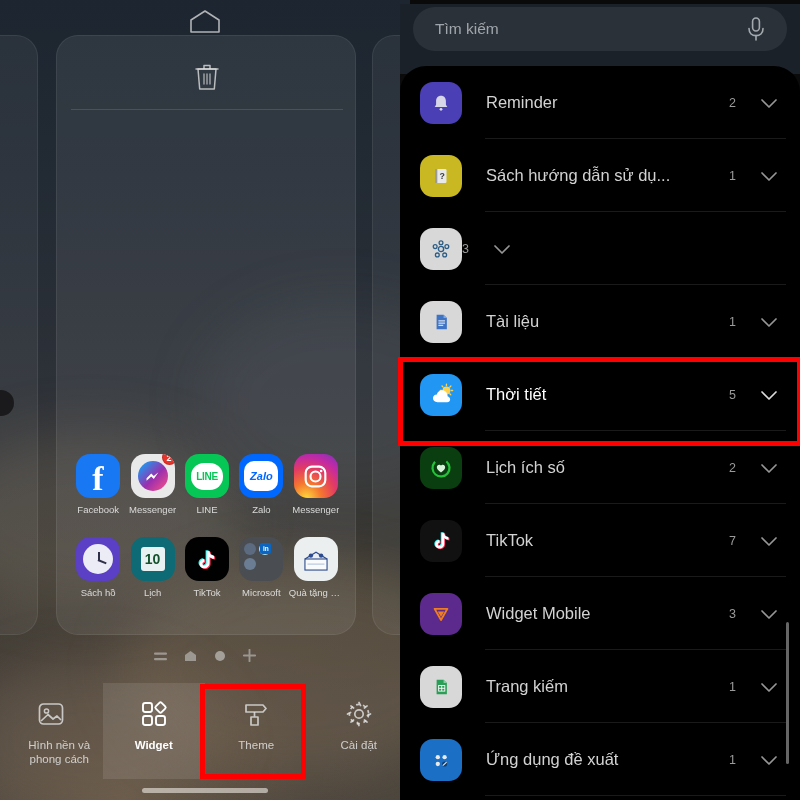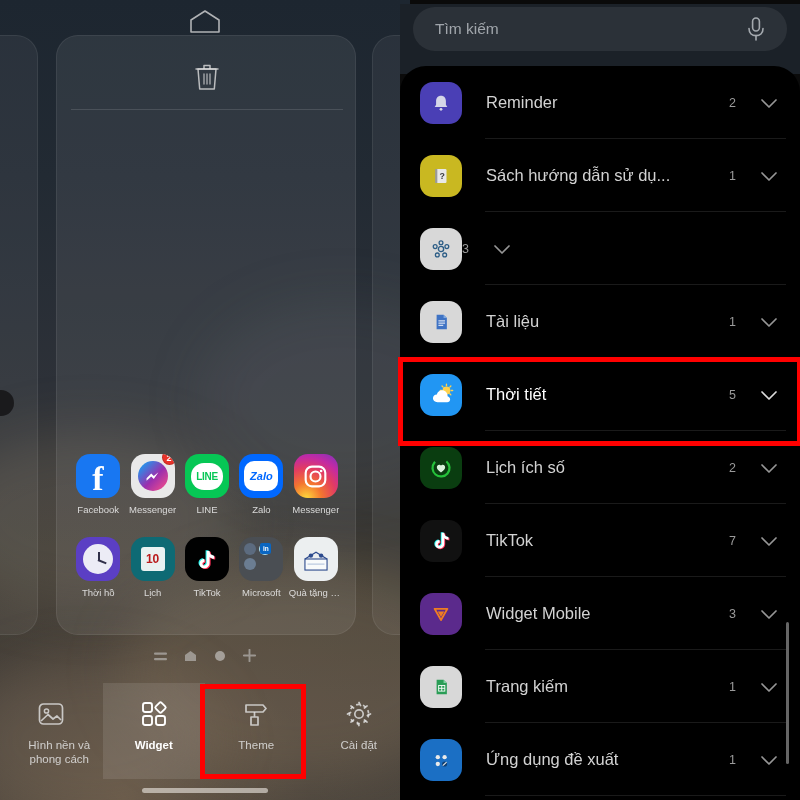--- a/index.html
+++ b/index.html
@@ -260,27 +260,27 @@
           <div class="app-name">Messenger</div>
         </div>
 
         <div class="app-cell">
           <div class="app-ico" style="background:#5b3fc4;">
             <div style="width:30px;height:30px;border-radius:50%;background:#ececf6;position:relative;">
               <div style="position:absolute;left:15px;top:8px;width:1.6px;height:8px;background:#31304a;transform-origin:bottom;"></div>
               <div style="position:absolute;left:15px;top:14.5px;width:9px;height:1.6px;background:#31304a;transform-origin:left;transform:rotate(22deg);"></div>
             </div>
           </div>
-          <div class="app-name">Thời hồ</div>
+          <div class="app-name">Sách hồ</div>
         </div>
 
         <div class="app-cell">
           <div class="app-ico" style="background:#0e6a74;">
             <div style="width:28px;height:28px;border-radius:5px;background:#e9f2f2;border:2px solid #0e6a74;display:flex;align-items:center;justify-content:center;">
-              <span style="font-size:12px;font-weight:bold;color:#b91c1c;">10</span>
+              <span style="font-size:14px;font-weight:bold;color:#14532d;">10</span>
             </div>
           </div>
           <div class="app-name">Lịch</div>
         </div>
 
         <div class="app-cell">
           <div class="app-ico" style="background:#010101;">
             <svg viewBox="0 0 30 30" style="width:23px;height:23px;">
               <path d="M19 4 C19 8 21.5 10 25 10.2 L25 14 C22.5 14 20.5 13 19 11.6 L19 19.5 C19 23.6 15.8 26.5 12.2 26.5 C8.6 26.5 6 23.8 6 20.4 C6 17 8.8 14.3 12.3 14.3 L12.3 18.1 C10.8 18.1 9.7 19.1 9.7 20.4 C9.7 21.7 10.8 22.7 12.3 22.7 C13.8 22.7 15.2 21.6 15.2 19.6 L15.2 4 Z" fill="#25f4ee" transform="translate(-1.4,-1.0)"></path>
               <path d="M19 4 C19 8 21.5 10 25 10.2 L25 14 C22.5 14 20.5 13 19 11.6 L19 19.5 C19 23.6 15.8 26.5 12.2 26.5 C8.6 26.5 6 23.8 6 20.4 C6 17 8.8 14.3 12.3 14.3 L12.3 18.1 C10.8 18.1 9.7 19.1 9.7 20.4 C9.7 21.7 10.8 22.7 12.3 22.7 C13.8 22.7 15.2 21.6 15.2 19.6 L15.2 4 Z" fill="#fe2c55" transform="translate(1.4,1.0)"></path>

